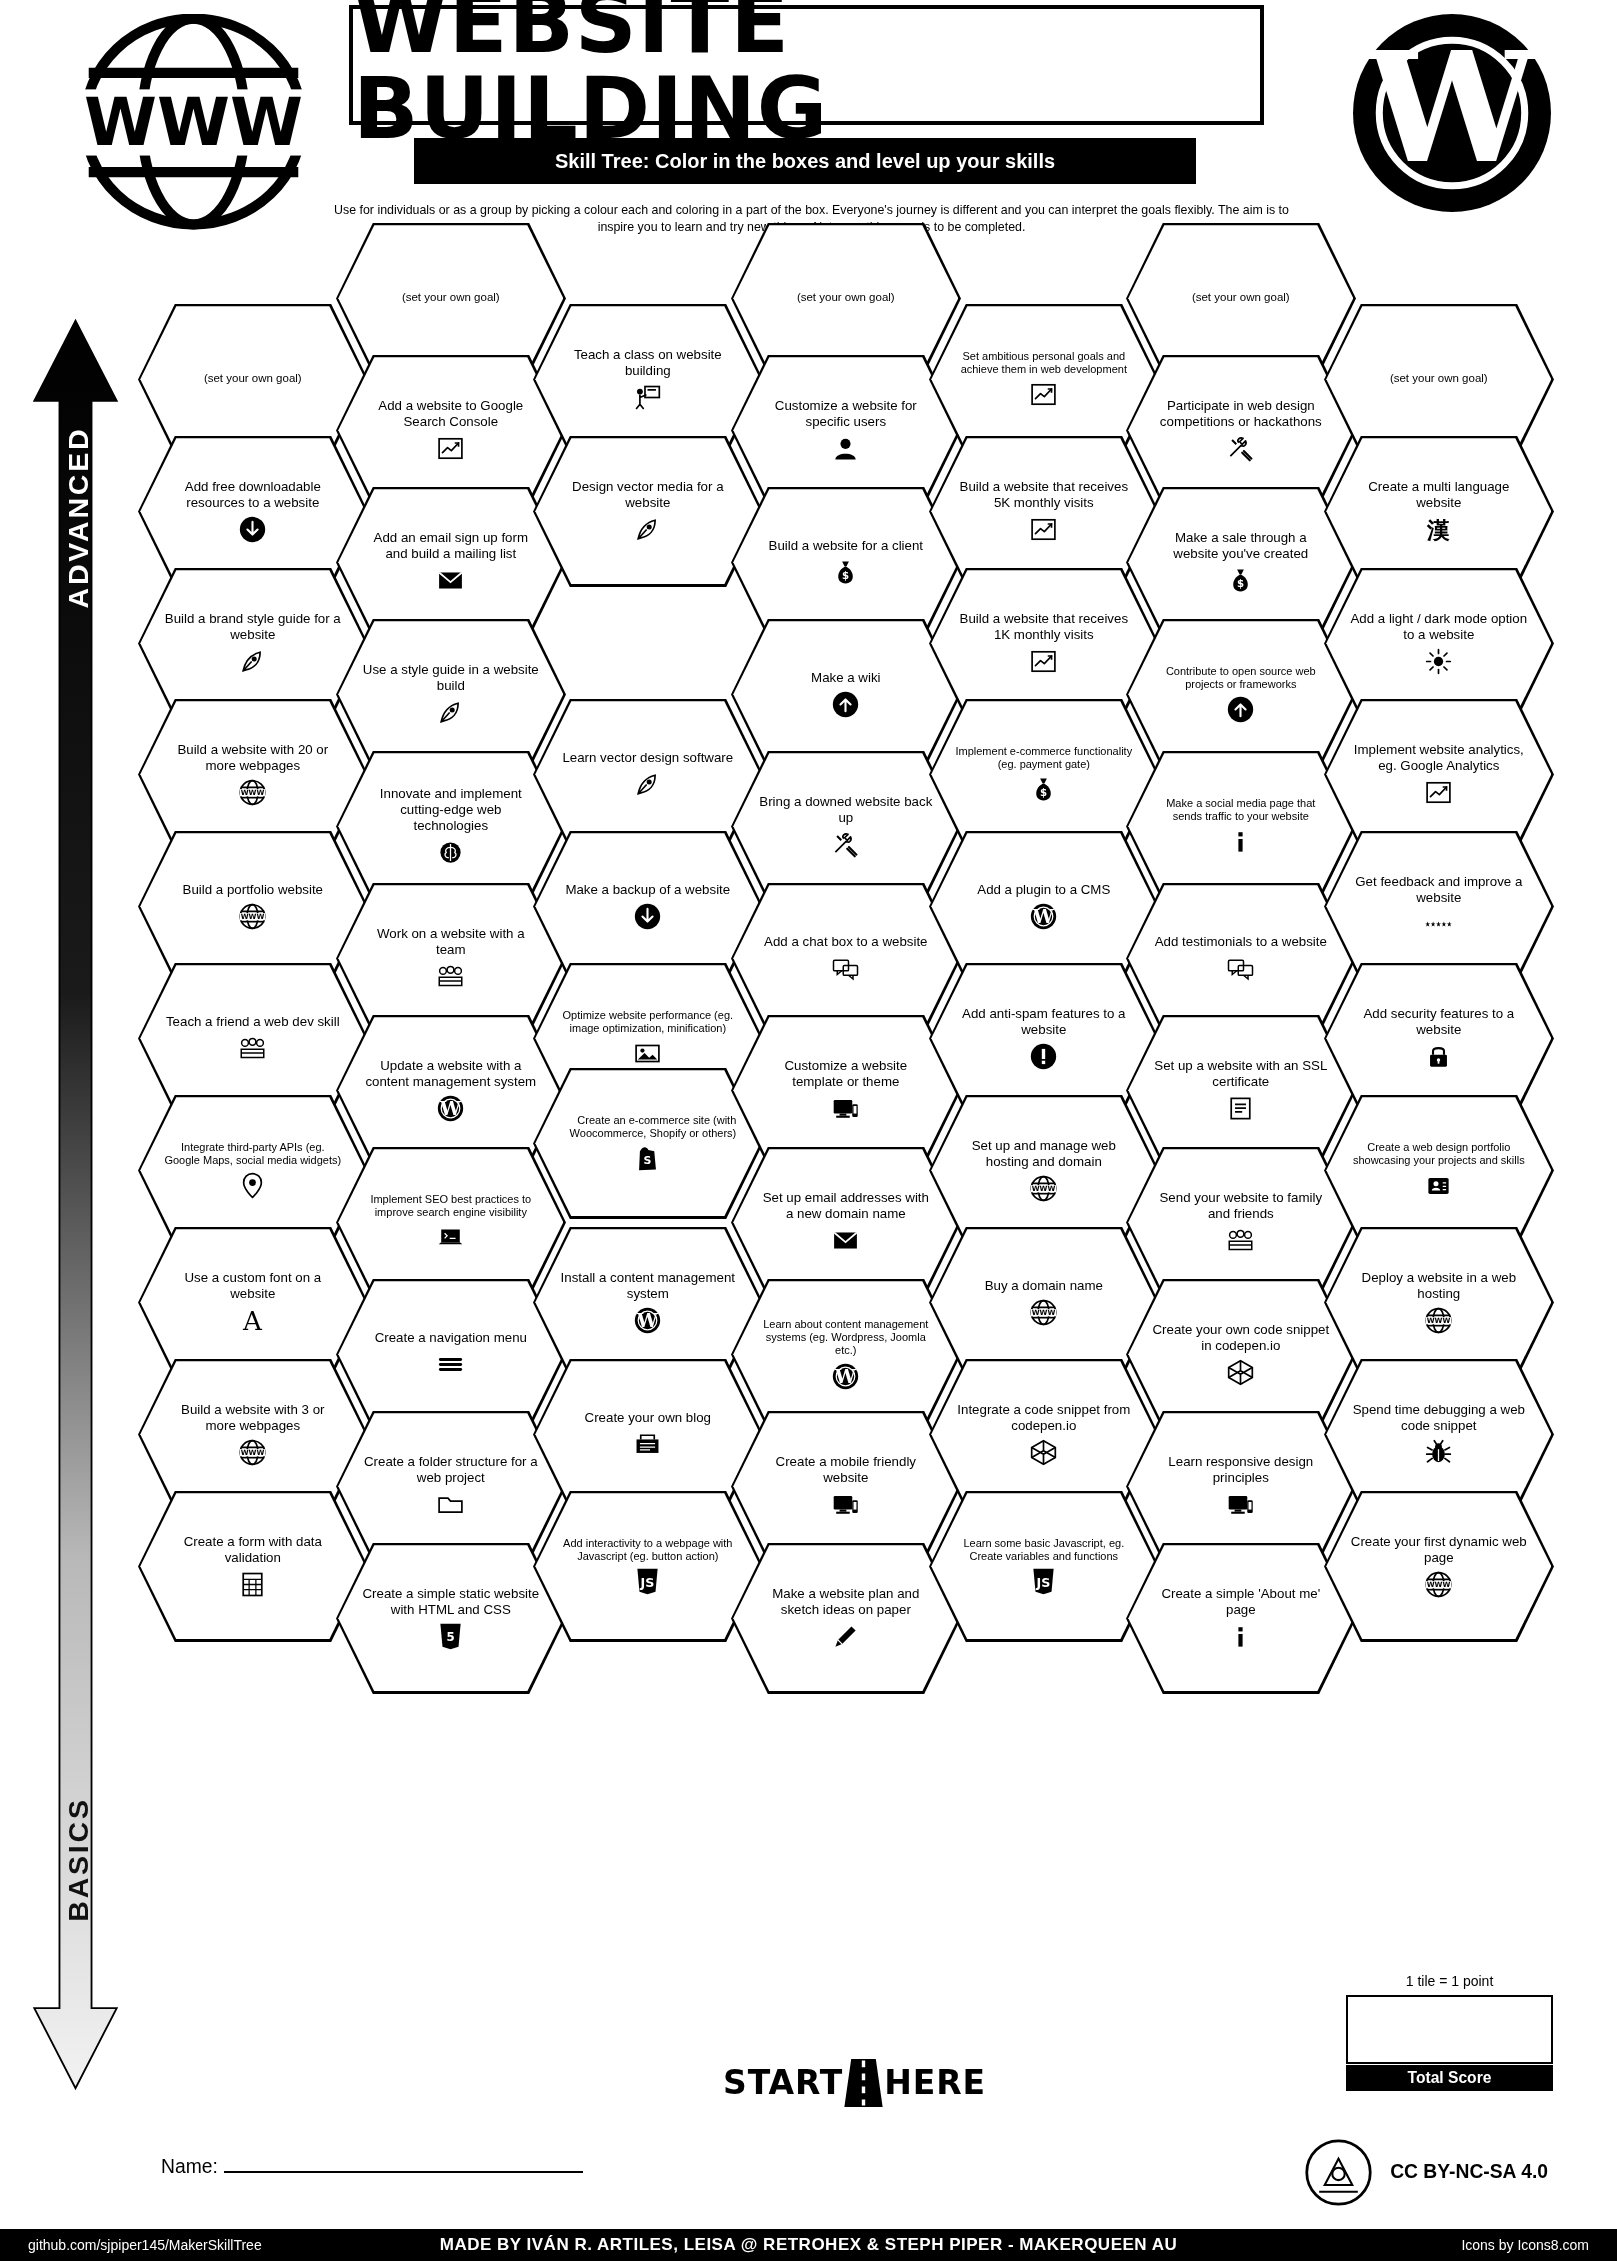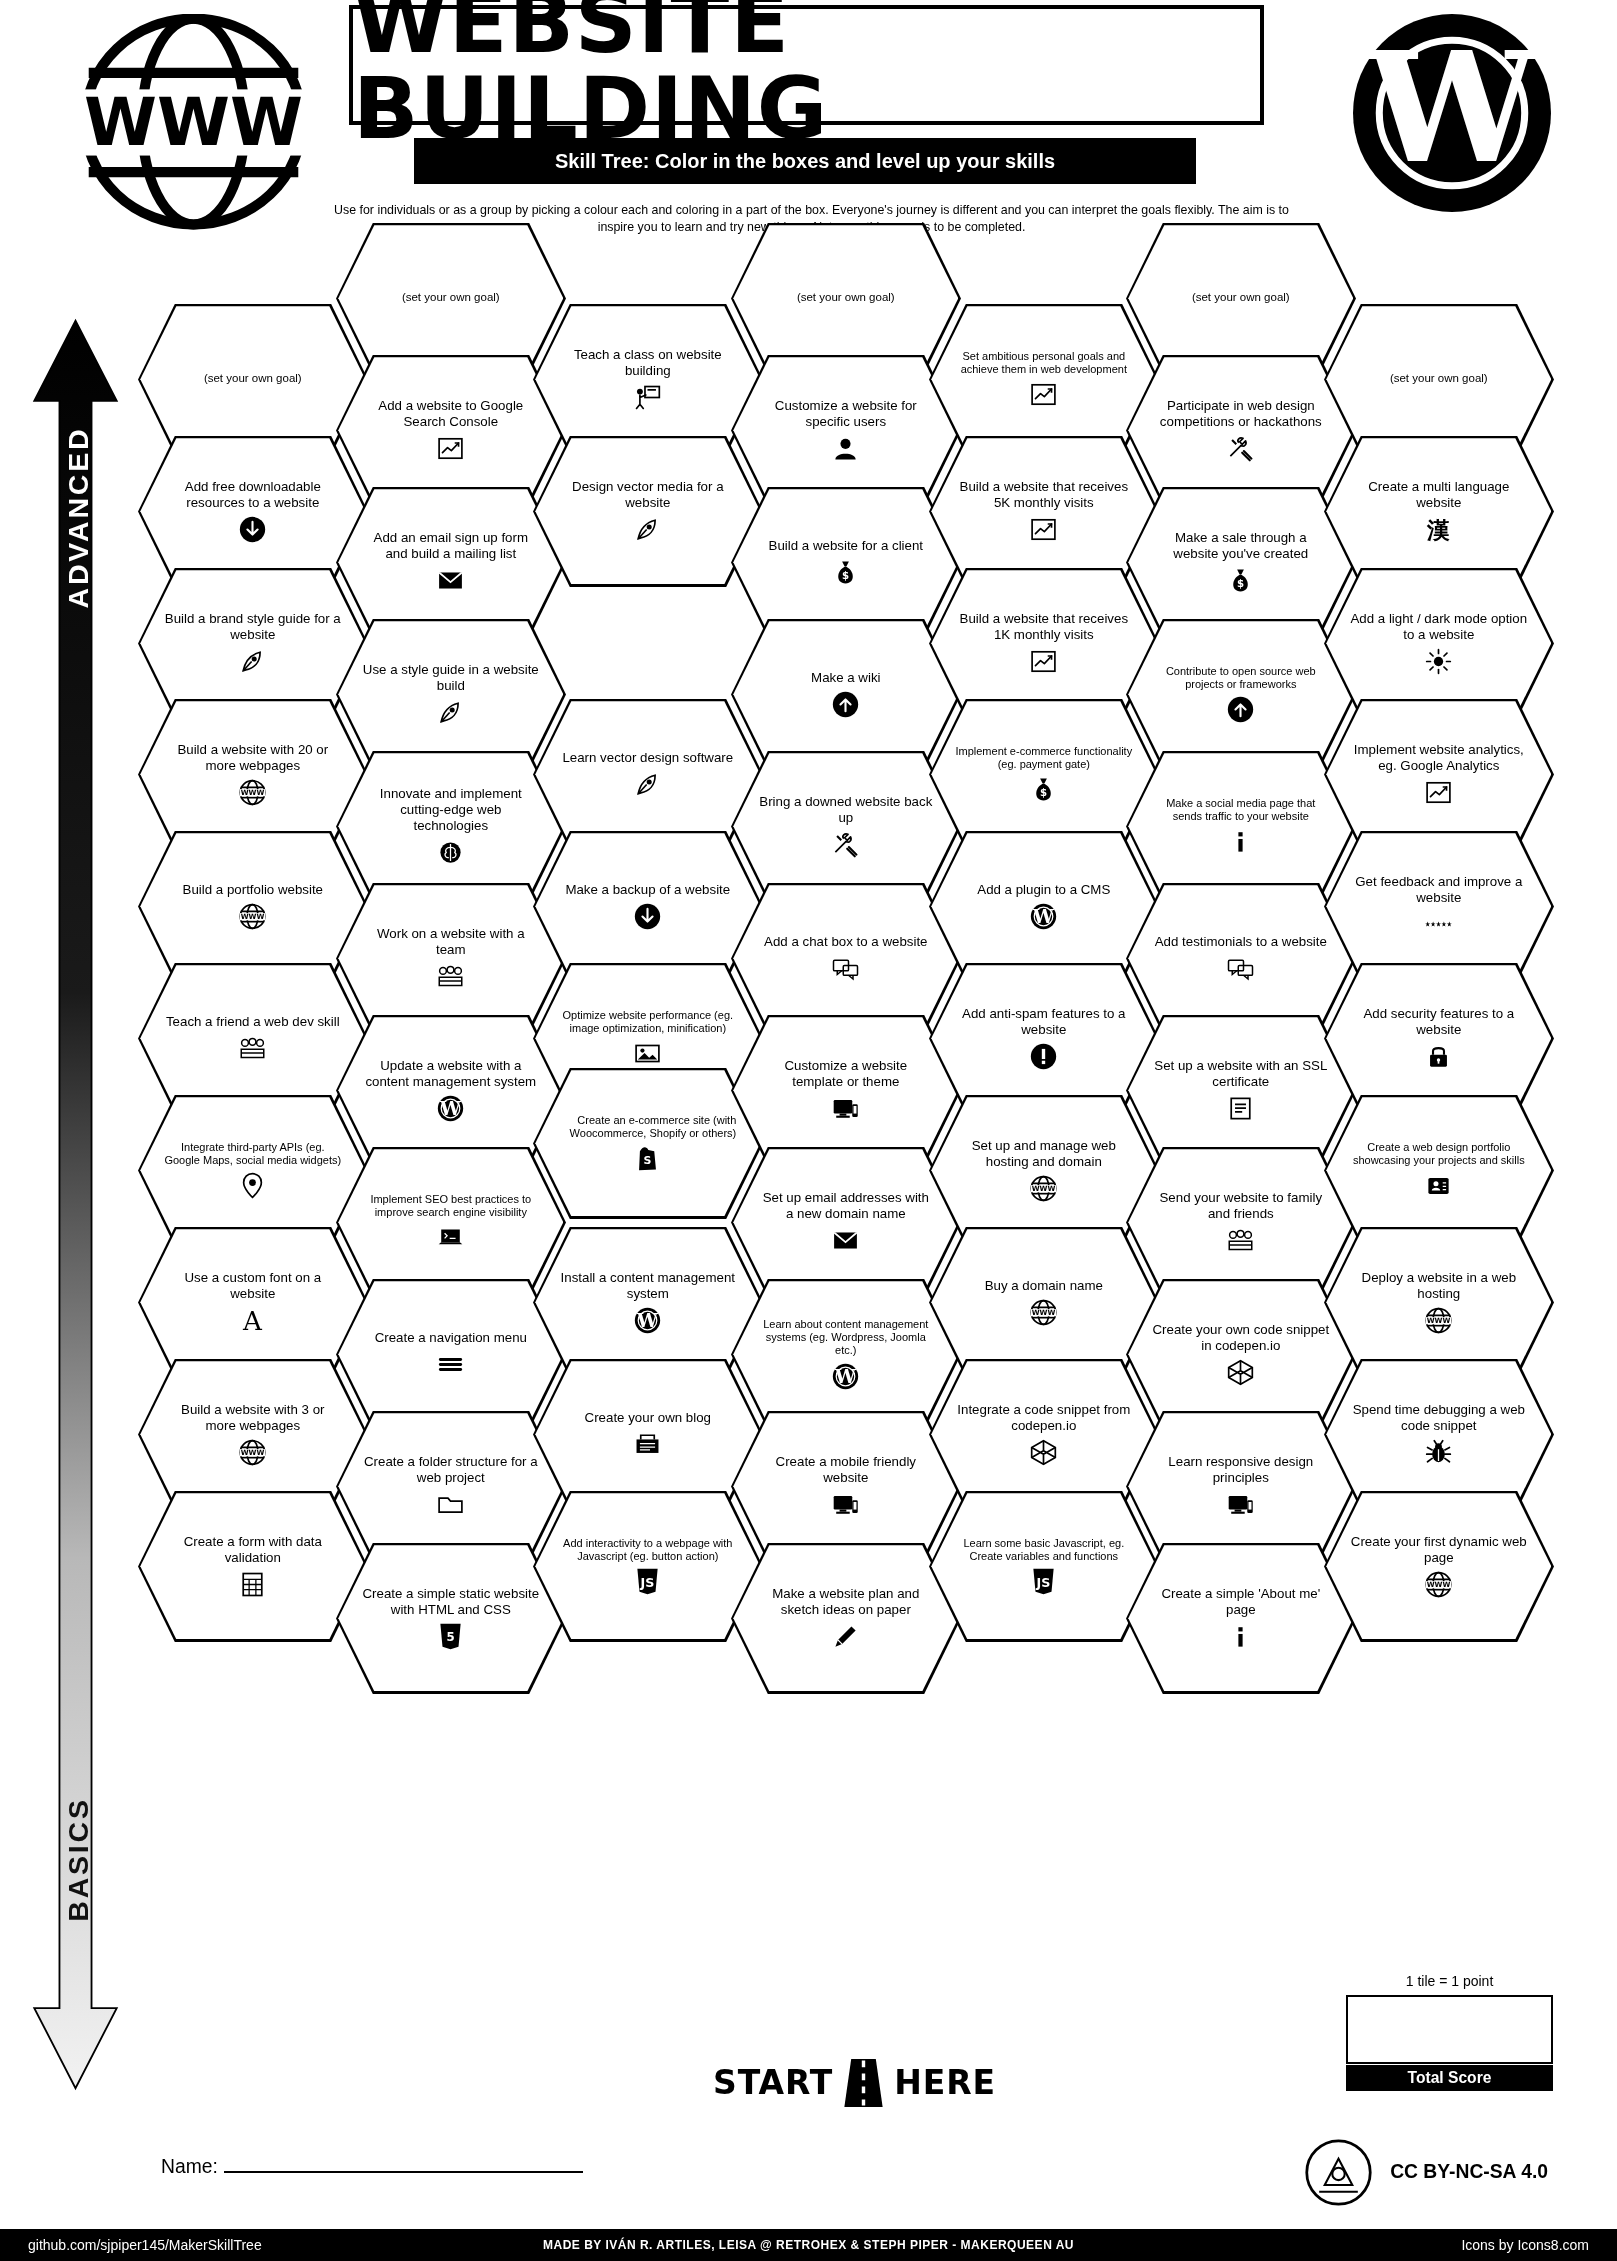--- a/index.html
+++ b/index.html
@@ -75,41 +75,41 @@
     margin-top:4.6px; font-size:24px; line-height:1;
     display:flex; align-items:center; justify-content:center;
     height:28.5px;
   }
   .hex-icon svg { width:27px; height:27px; display:block; }
   .hex-icon.noicon { height:0; margin:0; }
 
   
   #start-here {
     position:absolute; left:680px; top:2055px; width:349px; height:55px;
-    display:flex; align-items:center; justify-content:center; gap:10px;
+    display:flex; align-items:center; justify-content:center; gap:0;
   }
   .start-word { font-size:33px; font-weight:bold; letter-spacing:0.9px; font-family:"DejaVu Sans", sans-serif; }
   #road { width:41px; height:48px; }
   #score-box {
     position:absolute; right:64px; top:1995px; width:207px; height:97px;
   }
   #score-tile-note { position:absolute; right:0; top:-22px; width:207px; text-align:center; font-size:14px; }
   #score-rect { position:absolute; left:0; top:0; width:207px; height:69px; border:2.3px solid #000; background:#fff;}
   #score-label { position:absolute; left:0; top:70px; width:207px; height:26px; background:#000; color:#fff;
                  display:flex; align-items:center; justify-content:center; font-size:15.6px; font-weight:bold;}
   #name-line { position:absolute; left:161px; top:2156px; width:506px; font-size:19.3px; }
   #name-line .rule { display:inline-block; width:359px; border-bottom:2.3px solid #000; margin-left:6.4px; }
   #cc { position:absolute; right:69px; top:2161px; font-size:19.3px; font-weight:bold; }
   #cc-icon { position:absolute; right:244px; top:2138px; width:69px; height:69px; }
   #bottom-bar {
     position:absolute; left:0; bottom:0; width:1617px; height:32px; background:#000; color:#fff;
     display:flex; align-items:center;
   }
   #bb-left { position:absolute; left:28px; font-size:14px; }
-  #bb-center { width:100%; text-align:center; font-size:12px; font-weight:bold; letter-spacing:0.5px; }
+  #bb-center { width:100%; text-align:center; font-size:17px; font-weight:bold; letter-spacing:0.5px; }
   #bb-right { position:absolute; right:28px; font-size:14px; }
 </style>
 </head>
 <body>
 
 <div id="header">
   <div id="www-logo">
     <svg viewBox="0 0 260 235">
       <g fill="none" stroke="#000" stroke-width="11">
         <ellipse cx="130" cy="117" rx="118" ry="112"></ellipse>

